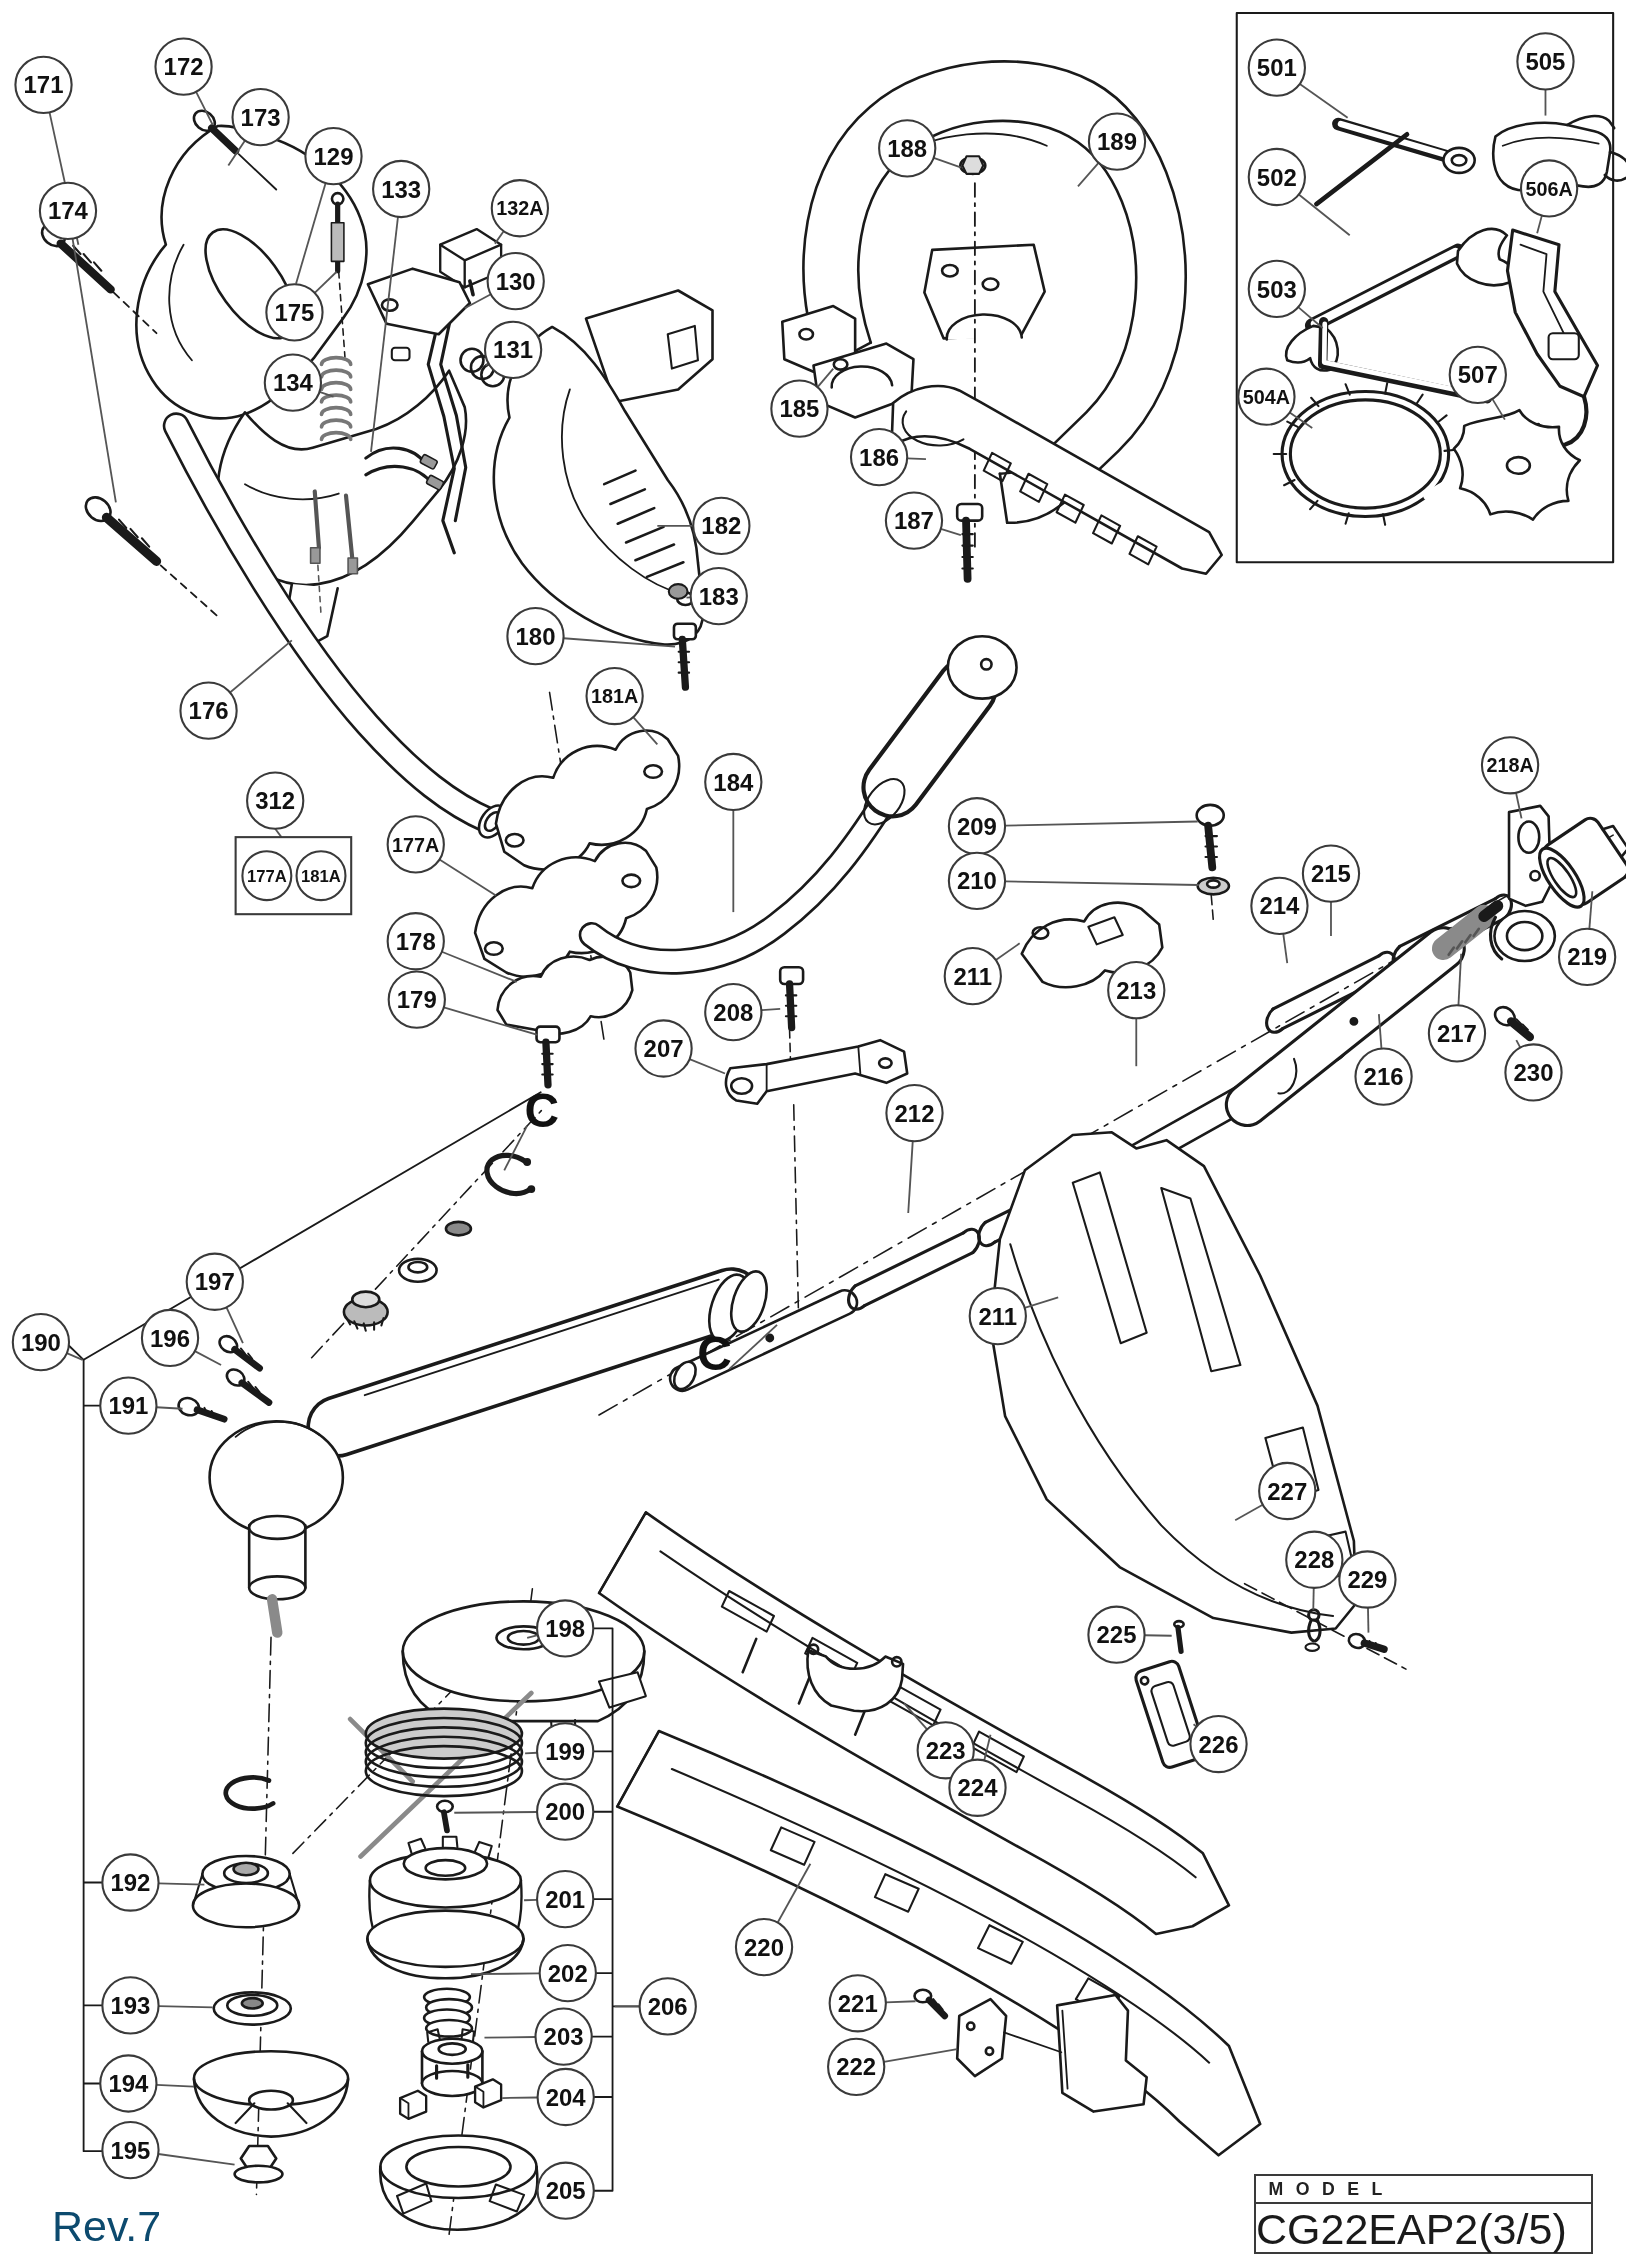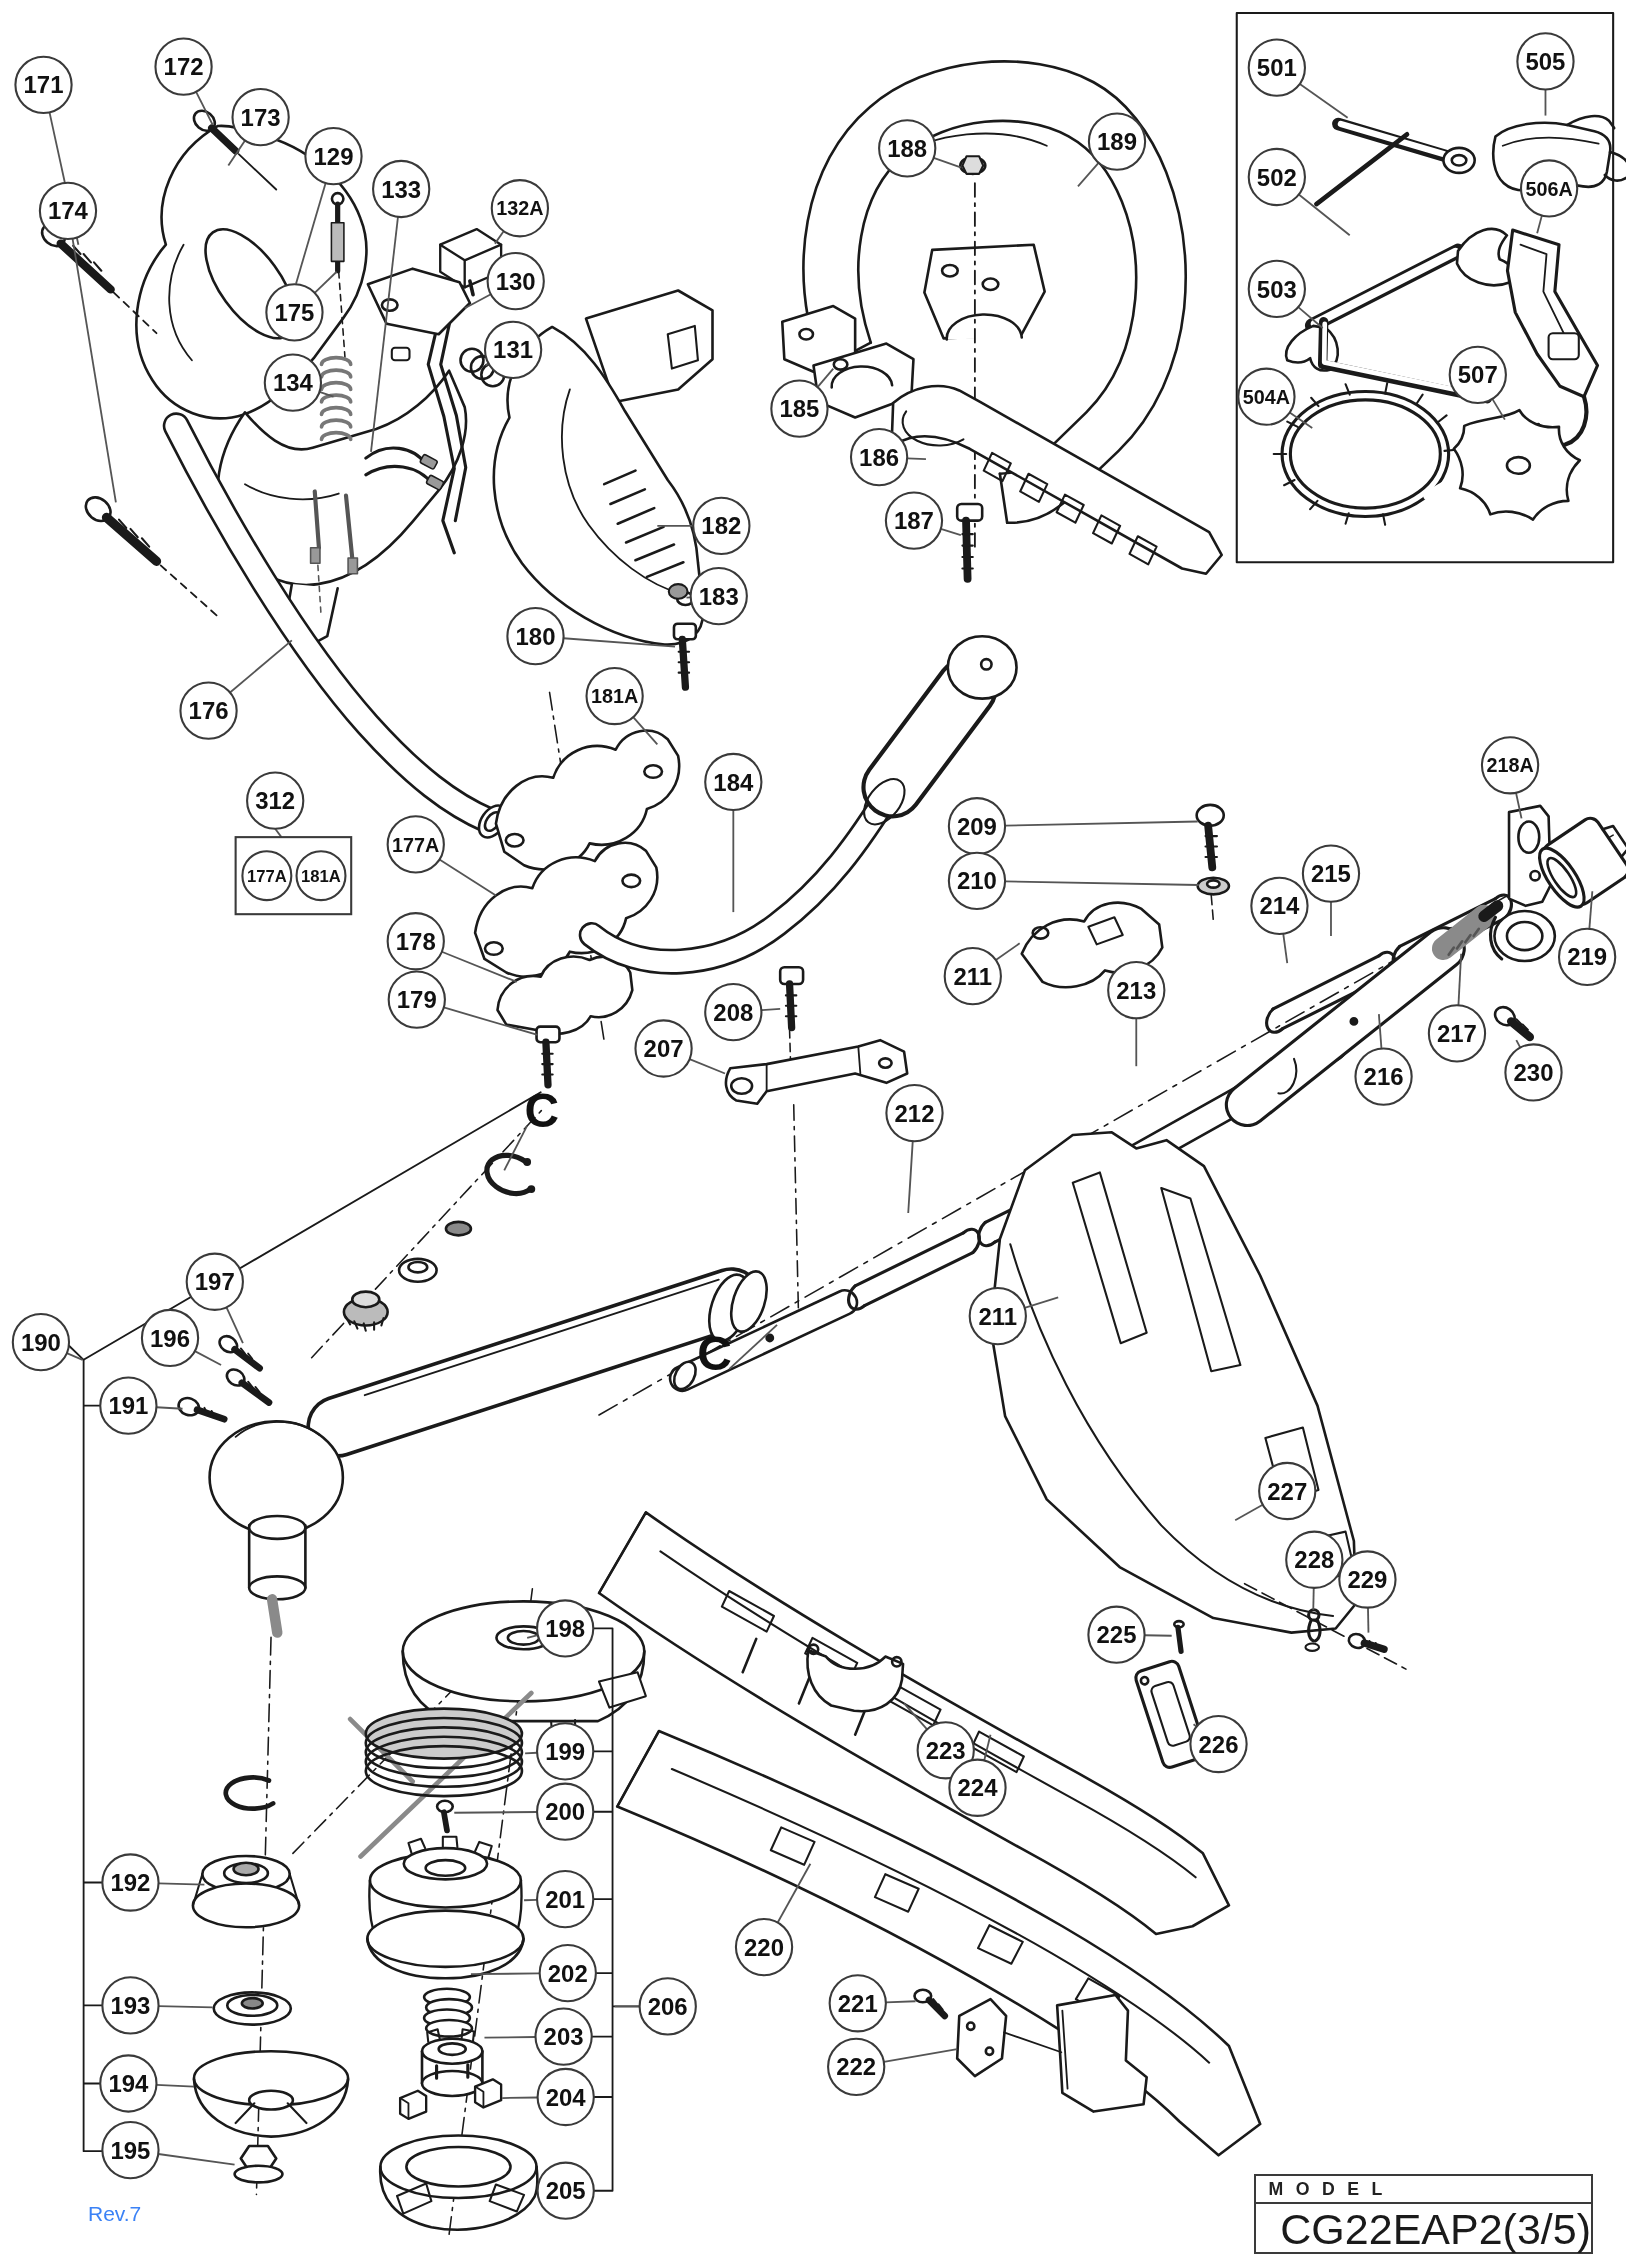--- a/index.html
+++ b/index.html
@@ -3,22 +3,22 @@
 <meta charset="utf-8">
 <style>
   html,body{margin:0;padding:0;background:#e8e8e8;}
   .page{position:relative;width:1627px;height:2261px;background:#ffffff;overflow:hidden;
         font-family:"Liberation Sans",sans-serif;}
   svg{position:absolute;left:0;top:0;}
   .model-box{position:absolute;left:1254px;top:2174px;width:339px;height:80px;
              border:2.1px solid #3a3a3a;background:#fff;box-sizing:border-box;}
   .model-title{height:26px;line-height:26px;border-bottom:2.1px solid #3a3a3a;
                font-size:17.7px;letter-spacing:12.5px;color:#222;font-weight:700;text-indent:12.5px;}
-  .model-value{height:50px;line-height:50px;text-align:right;font-size:43px;color:#1a1a1a;}
-  .rev{position:absolute;left:52px;top:2202px;font-size:21px;color:#3b82f6;margin-left:36px;}
+  .model-value{height:50px;line-height:50px;text-align:left;font-size:43px;color:#1a1a1a;}
+  .rev{position:absolute;left:52px;top:2202px;font-size:43px;color:#0c4a6e;}
 </style>
 </head>
 <body>
 
 <div class="page">
 
 <svg width="1627" height="2261" viewBox="0 0 3124 4343" xmlns="http://www.w3.org/2000/svg">
   <g stroke="#1a1a1a" fill="none" stroke-width="5" stroke-linecap="round" stroke-linejoin="round">
 
     <g>

